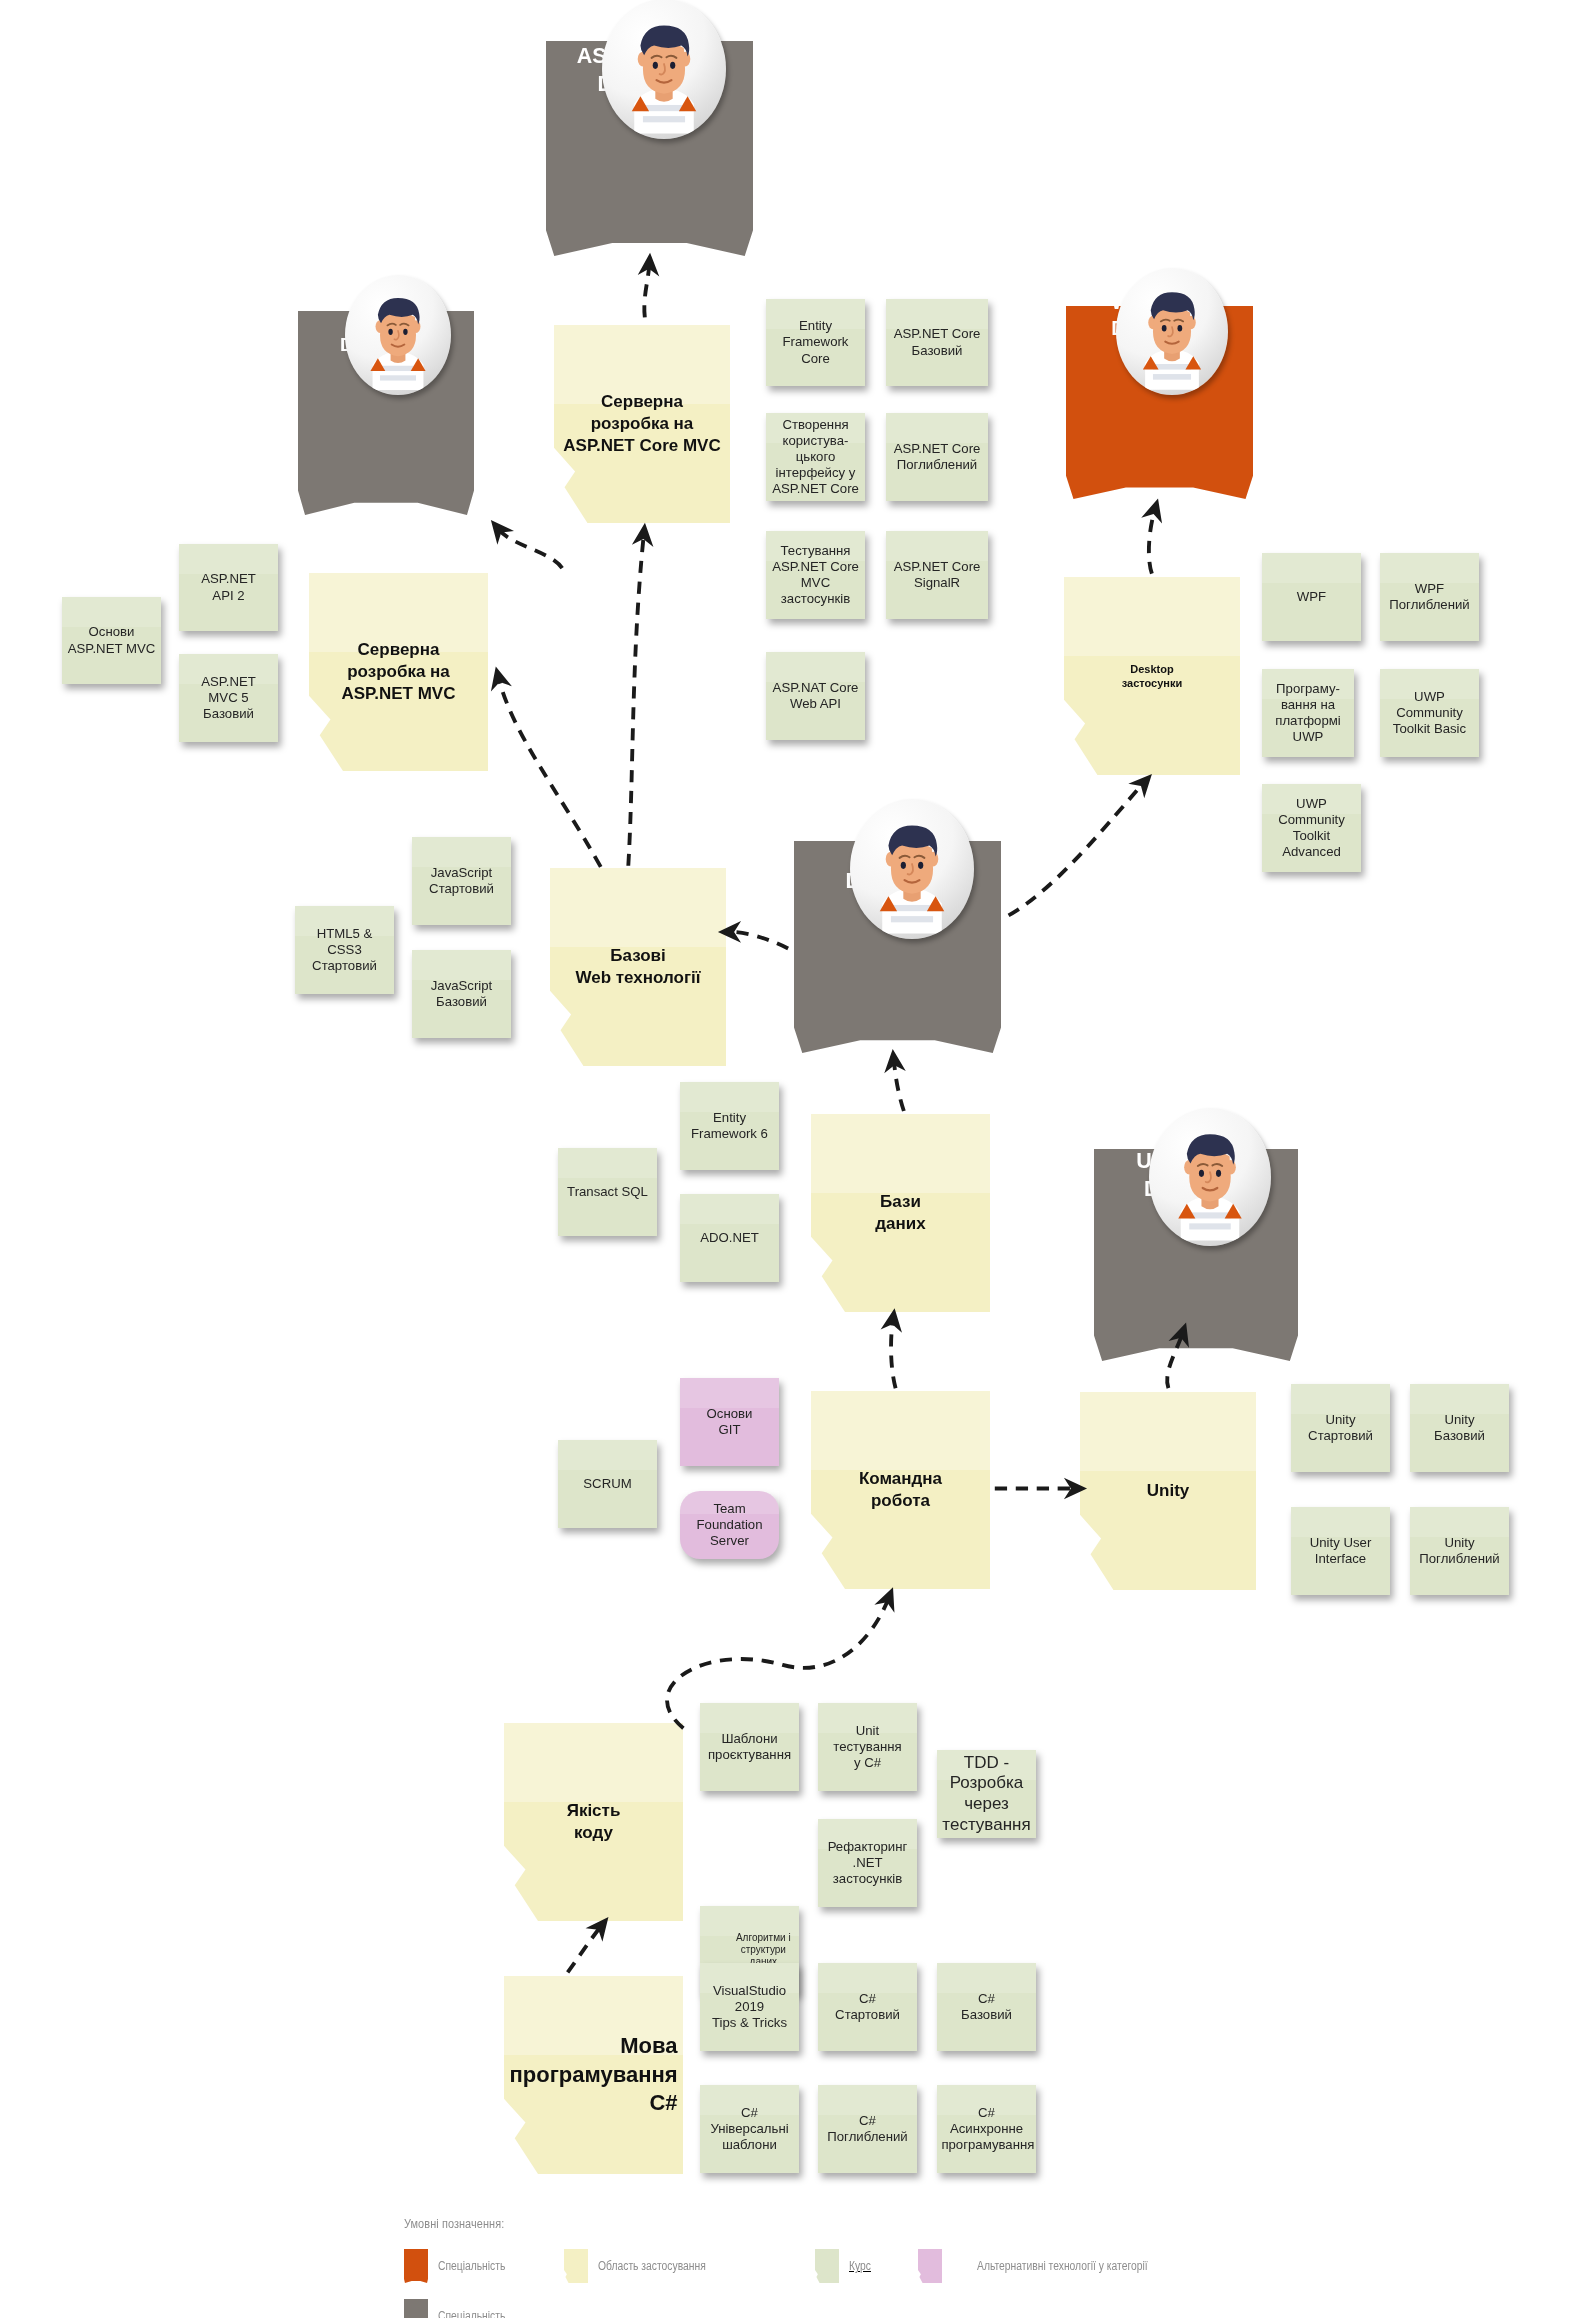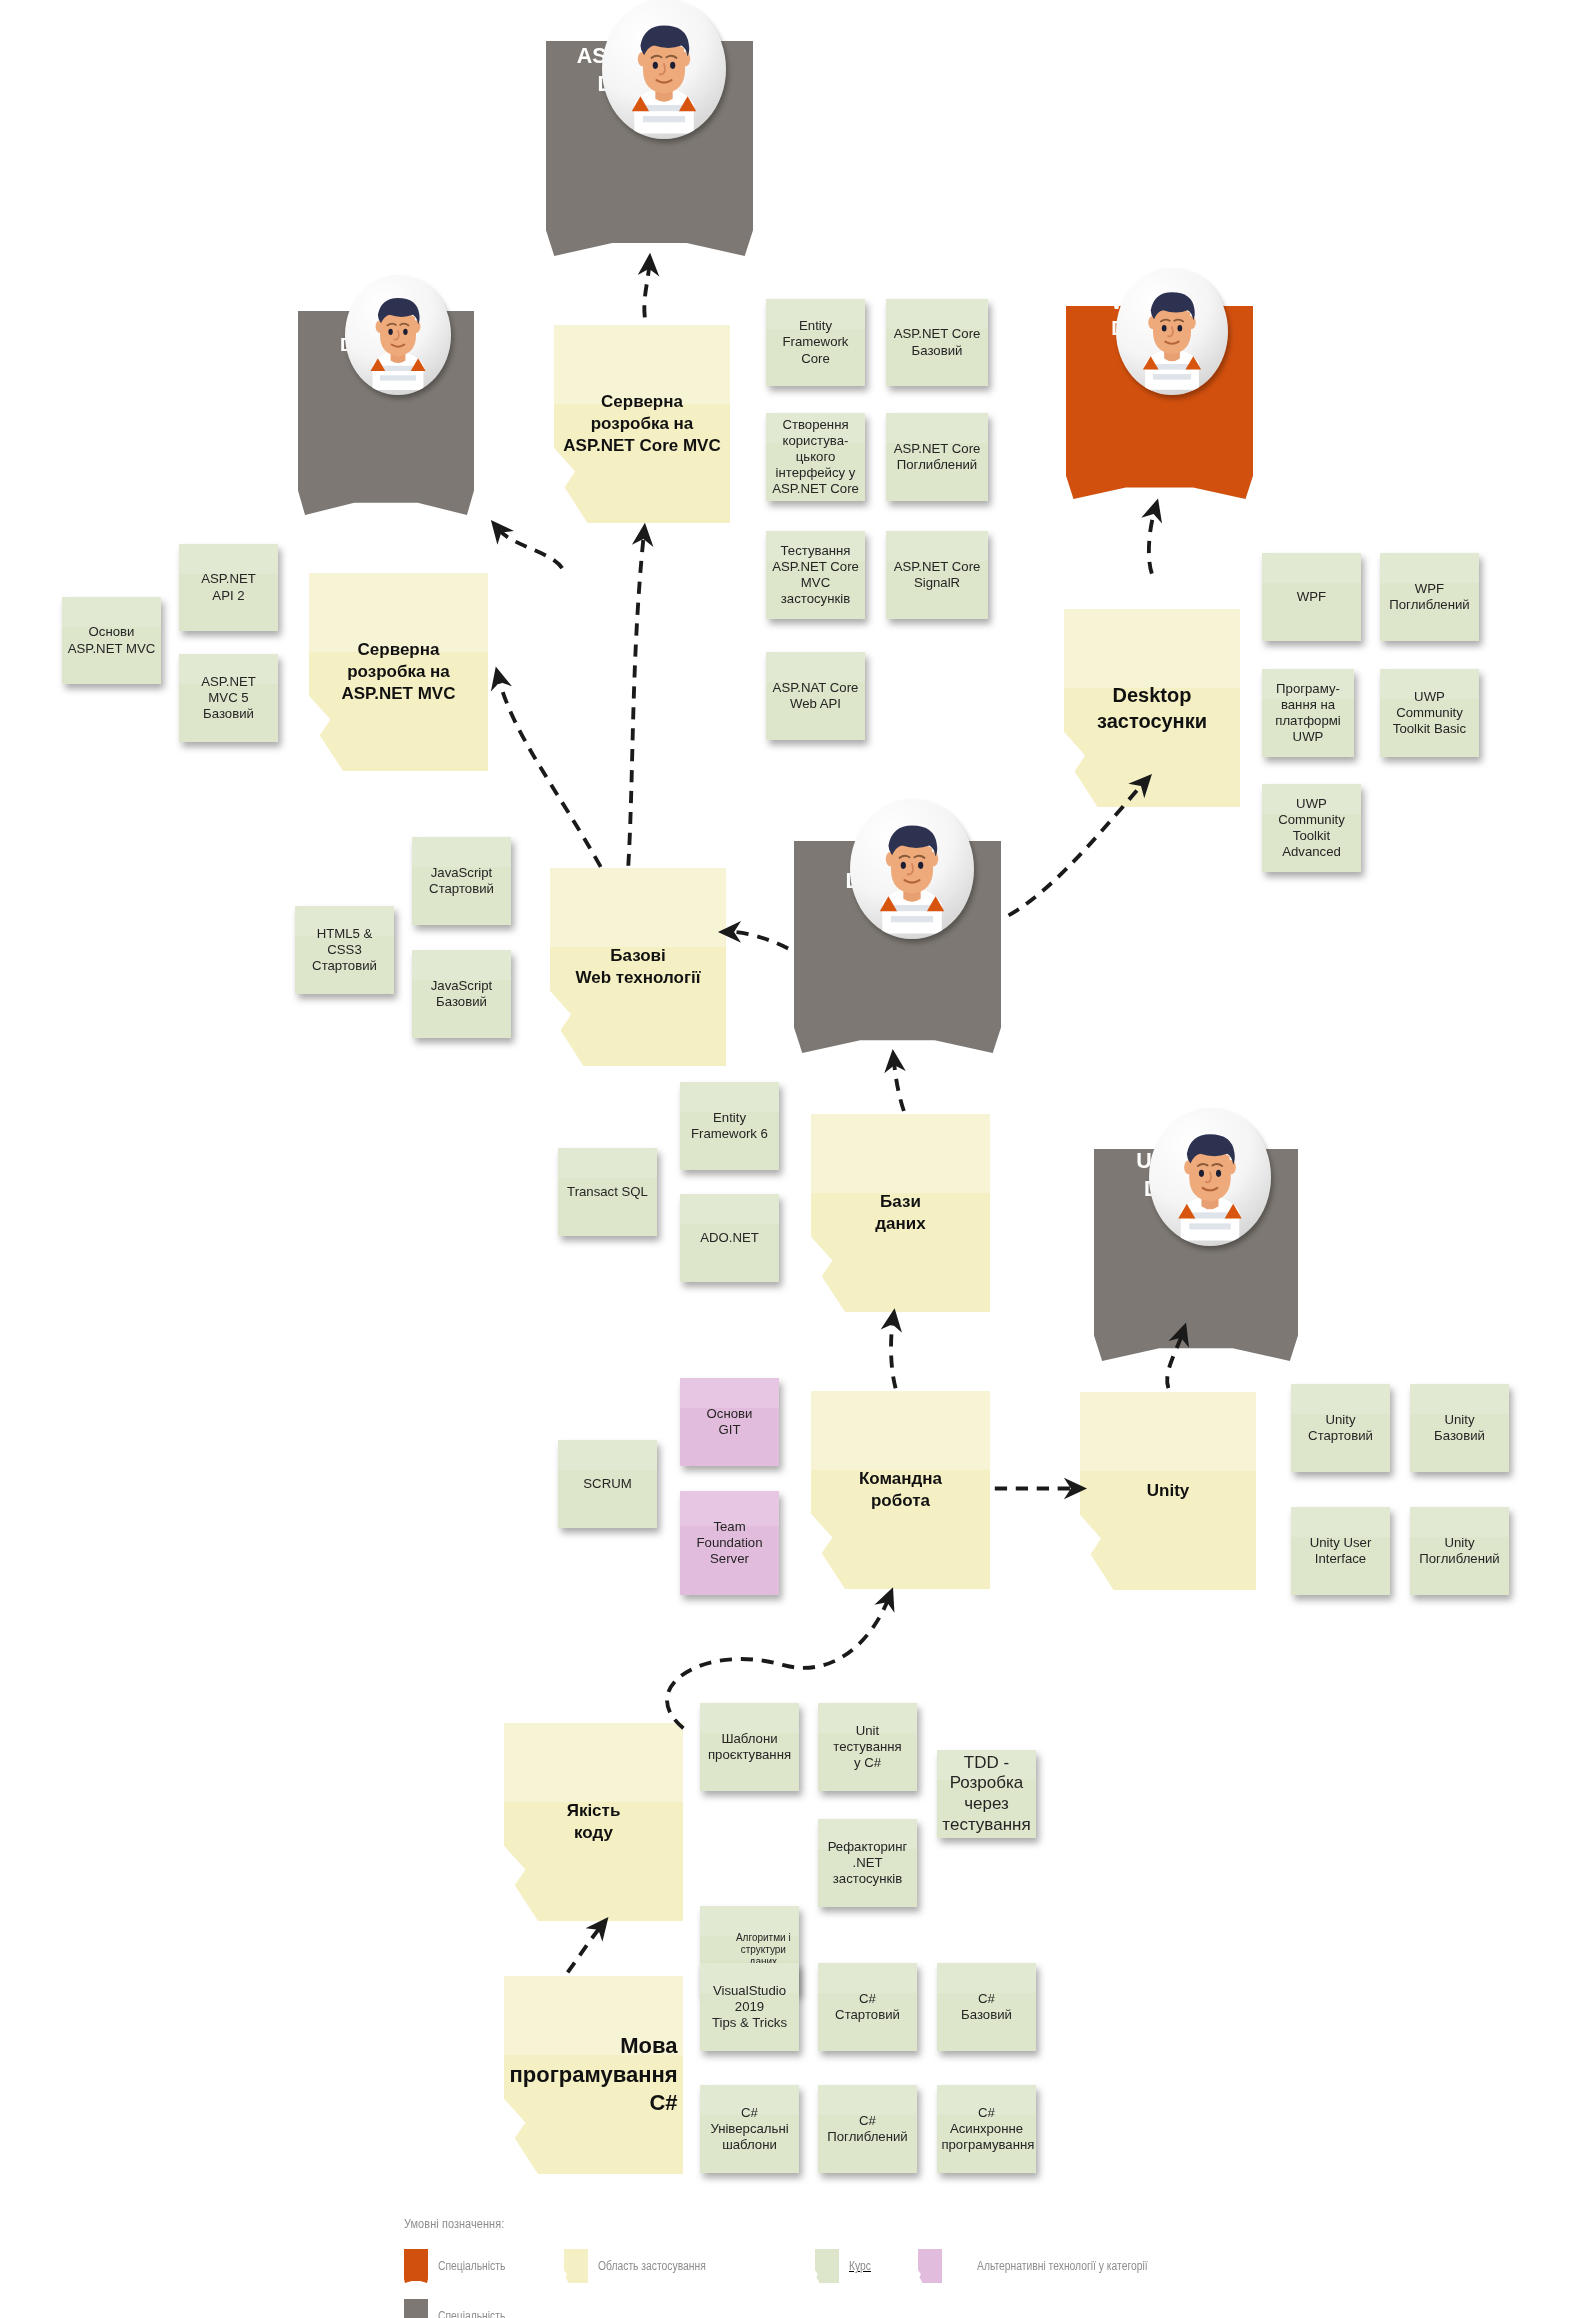--- a/index.html
+++ b/index.html
@@ -238,21 +238,21 @@
   <div id="areas">
       <div class="note area" style="left: 554px; top: 325px; width: 176px; height: 198px; font-size: 17px;">
         <div class="t">Серверна<br>розробка на<br>ASP.NET Core MVC</div>
       </div>
       <div class="note area" style="left: 309px; top: 573px; width: 179px; height: 198px; font-size: 17px;">
         <div class="t">Серверна<br>розробка на<br>ASP.NET MVC</div>
       </div>
       <div class="note area" style="left: 550px; top: 868px; width: 176px; height: 198px; font-size: 17px;">
         <div class="t">Базові<br>Web технології</div>
       </div>
-      <div class="note area" style="left: 1064px; top: 609px; width: 176px; height: 198px; font-size: 20px; justify-content: flex-end;">
+      <div class="note area" style="left: 1064px; top: 577px; width: 176px; height: 198px; font-size: 11px; justify-content: flex-end;">
         <div class="t">Desktop<br>застосунки</div>
       </div>
       <div class="note area" style="left: 811px; top: 1114px; width: 179px; height: 198px; font-size: 17px;">
         <div class="t">Бази<br>даних</div>
       </div>
       <div class="note area" style="left: 811px; top: 1391px; width: 179px; height: 198px; font-size: 17px;">
         <div class="t">Командна<br>робота</div>
       </div>
       <div class="note area" style="left: 1080px; top: 1392px; width: 176px; height: 198px; font-size: 17px;">
         <div class="t">Unity</div>
@@ -374,21 +374,21 @@
         <div class="t">C#<br>Поглиблений</div>
       </div>
       <div class="note course " style="left: 937px; top: 2085px; width: 99px; height: 88px; font-size: 13.2px;">
         <div class="t">C#<br>Асинхронне<br>програмування</div>
       </div>
     </div>
   <div id="alternatives">
       <div class="note course alt" style="left: 680px; top: 1378px; width: 99px; height: 88px; font-size: 13.2px;">
         <div class="t">Основи<br>GIT</div>
       </div>
-      <div class="note course alt" style="left: 680px; top: 1491px; width: 99px; height: 104px; font-size: 13.2px;">
+      <div class="note course alt" style="left: 680px; top: 1491px; width: 99px; height: 68px; font-size: 13.2px; border-radius: 20px;">
         <div class="t">Team<br>Foundation<br>Server</div>
       </div>
     </div>
 
   <div id="legend">
     <div class="ltitle">Умовні позначення:</div>
     <div id="legend-items">
         <div class="lrow" style="left: 0px; top: 32px;">
           <div class="sw sk" style="background: rgb(210, 80, 14);"></div>
           <div class="llab">Спеціальність</div>

